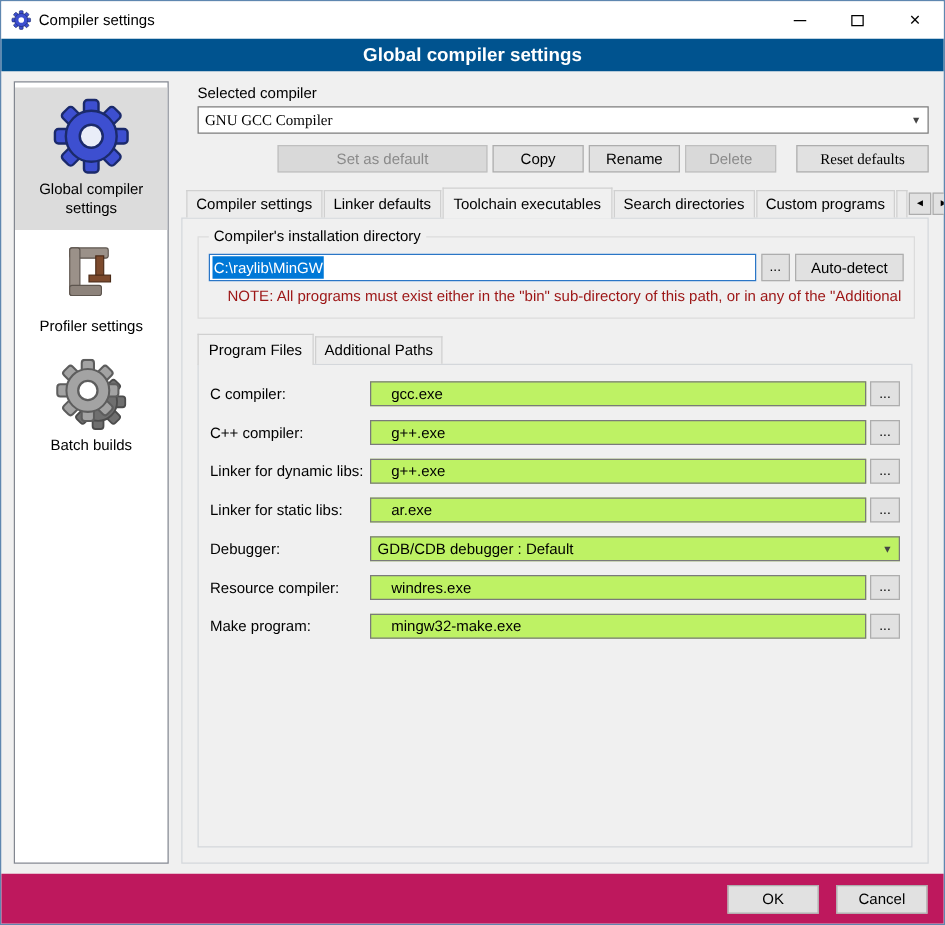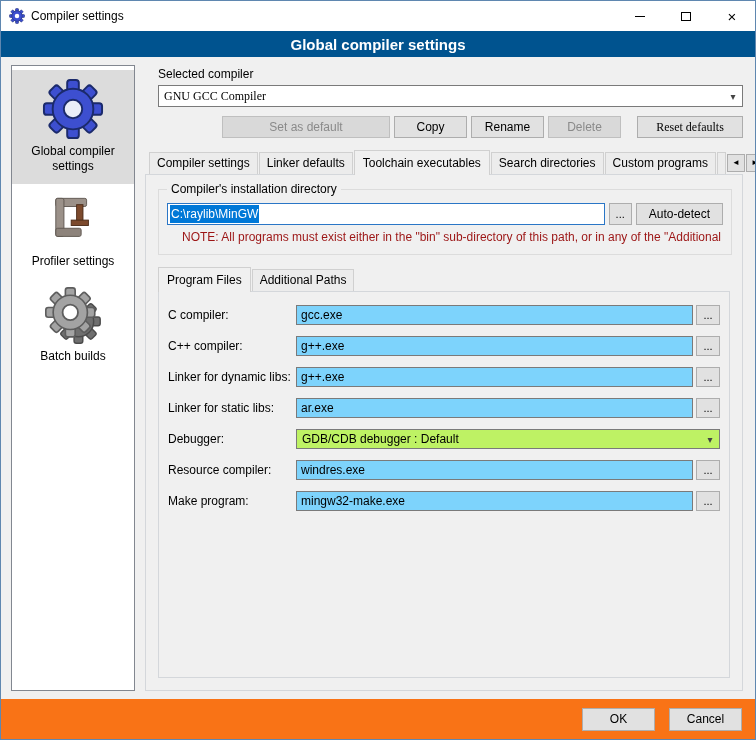--- a/index.html
+++ b/index.html
@@ -108,30 +108,30 @@
   .subtabstrip{ display:flex; align-items:flex-end; margin:12px 12px 0 12px; position:relative; z-index:2; }
   .subpanel{
     flex:1 1 auto; border:1px solid #d4d7db; margin:0 12px 12px;
     background:#f0f0f0; padding:13px 9px; min-height:0;
   }
 
   
   .row{ display:flex; align-items:center; margin-bottom:11px; }
   .row-label{ width:128px; flex:0 0 auto; font-size:12px; }
   .row-input{
-    flex:1; height:20px; border:1px solid #7a7a7a; background:#7dd3fc;
-    font-family:"Liberation Sans",sans-serif; font-size:12px; padding:0 4px; min-width:0;
+    flex:1; height:20px; border:1px solid #7a7a7a; background:#bef264;
+    font-family:"Liberation Sans",sans-serif; font-size:12px; padding:0 16px; min-width:0;
   }
   .row .browse-sm{ width:24px; height:20px; margin-left:3px; font-size:11px; padding:0; flex:0 0 auto; }
   .row .combo-field{ flex:1; height:20px; background:#bef264; }
 
   
   .footer{
     height:40px; flex:0 0 auto; display:flex; align-items:center;
-    justify-content:flex-end; gap:14px; padding:0 13px; background:#f97316;
+    justify-content:flex-end; gap:14px; padding:0 13px; background:#be185d;
   }
   .footer .btn{ width:73px; height:23px; }
 </style>
 </head>
 <body>
 
 <svg width="0" height="0" style="position:absolute" aria-hidden="true">
   <defs>
     <g id="gear">
       <rect x="-6" y="-30" width="12" height="60" rx="3"></rect>

